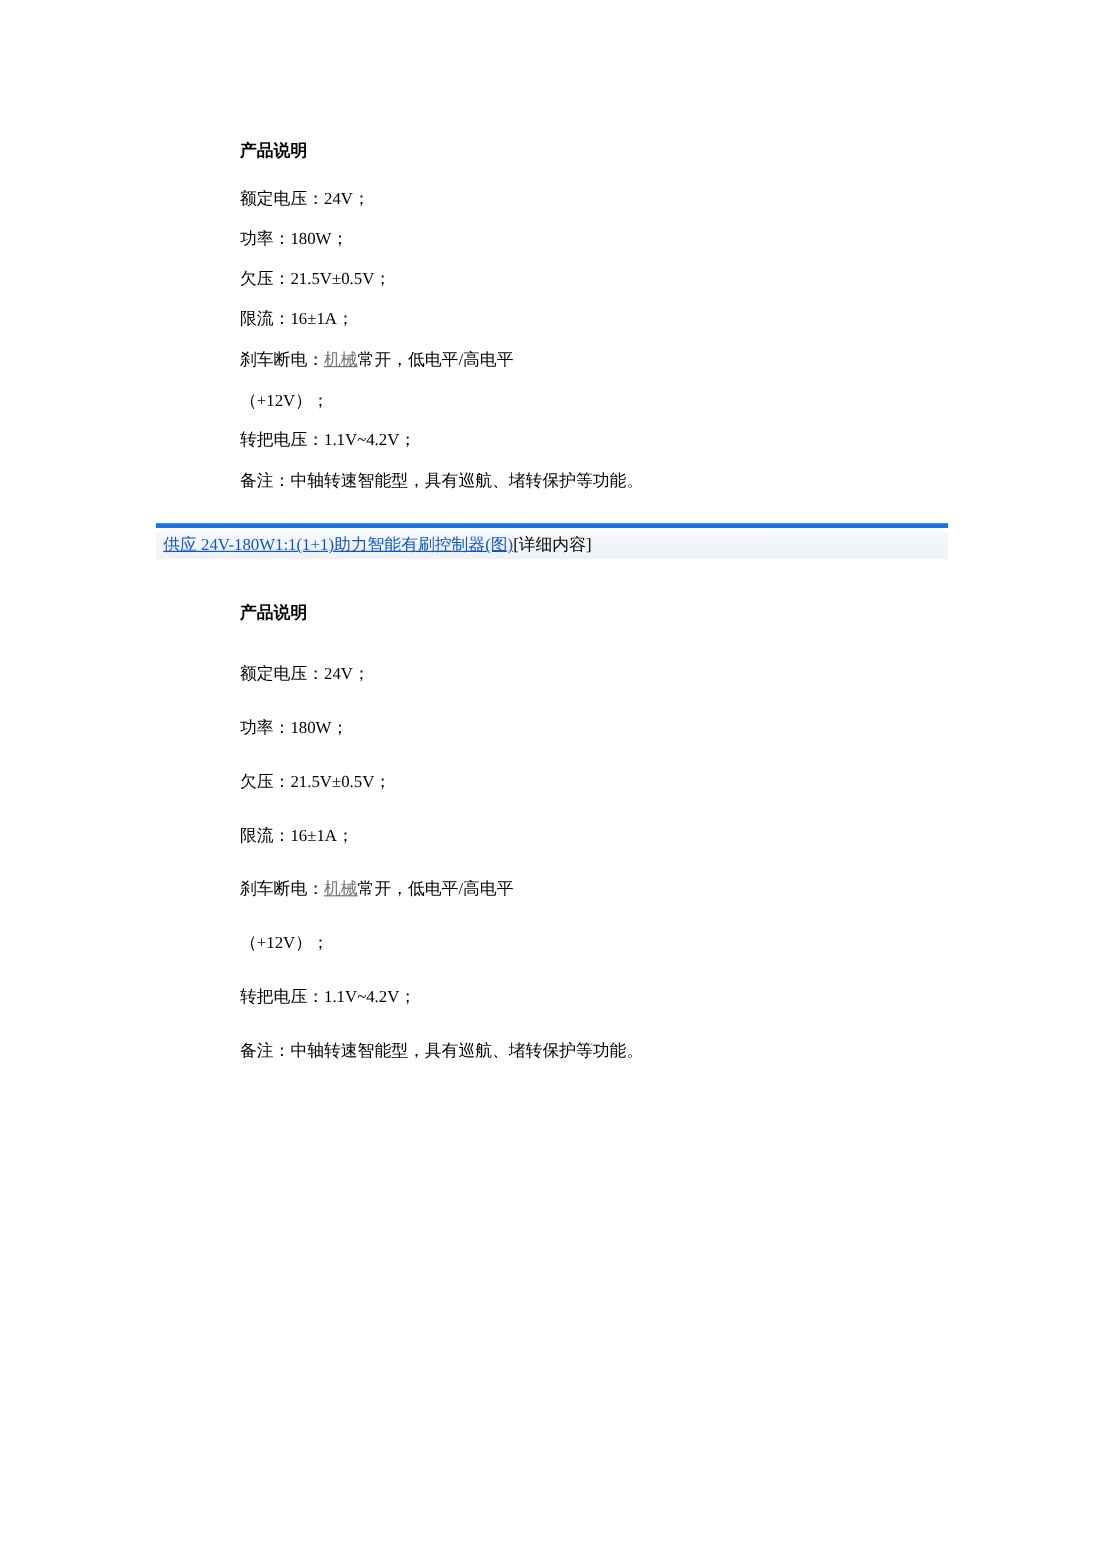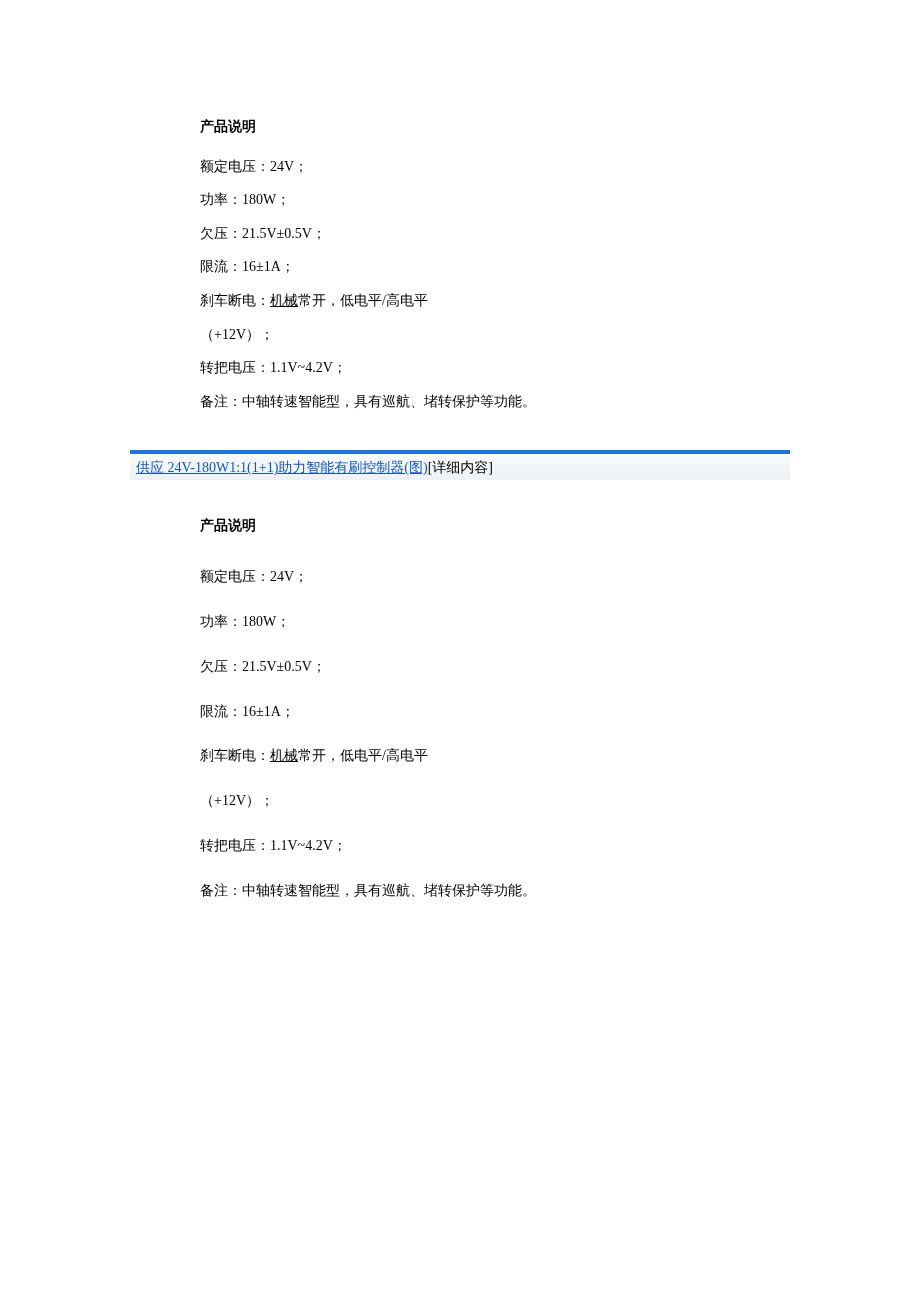--- a/index.html
+++ b/index.html
@@ -13,21 +13,21 @@
   }
   .block1 {
     padding: 110px 0 0 200px;
     line-height: 2.4;
   }
   .block1 .heading {
     font-weight: bold;
     margin-bottom: 6px;
   }
   .block2-wrap {
-    margin-top: 32px;
+    margin-top: 18px;
     font-family: Liberation Serif, serif;
   }
   .divider {
     height: 4px;
     background: #1a73e8;
     margin: 0 130px 2px 130px;
   }
   .title-bar {
     margin: 0 130px 0 130px;
     background: linear-gradient(to bottom, #f7f9fb 0%, #eef2f6 100%);
@@ -42,21 +42,21 @@
   .block2 {
     padding: 24px 0 0 200px;
     line-height: 3.2;
     font-size: 14px;
   }
   .block2 .heading {
     font-weight: bold;
     margin-bottom: 6px;
   }
   .inline-link {
-    color: #000000;
+    color: #737373;
     text-decoration: underline;
   }
 </style>
 </head>
 <body>
 
 <div class="block1">
   <div class="heading">产品说明</div>
   <div>额定电压：24V；</div>
   <div>功率：180W；</div>

